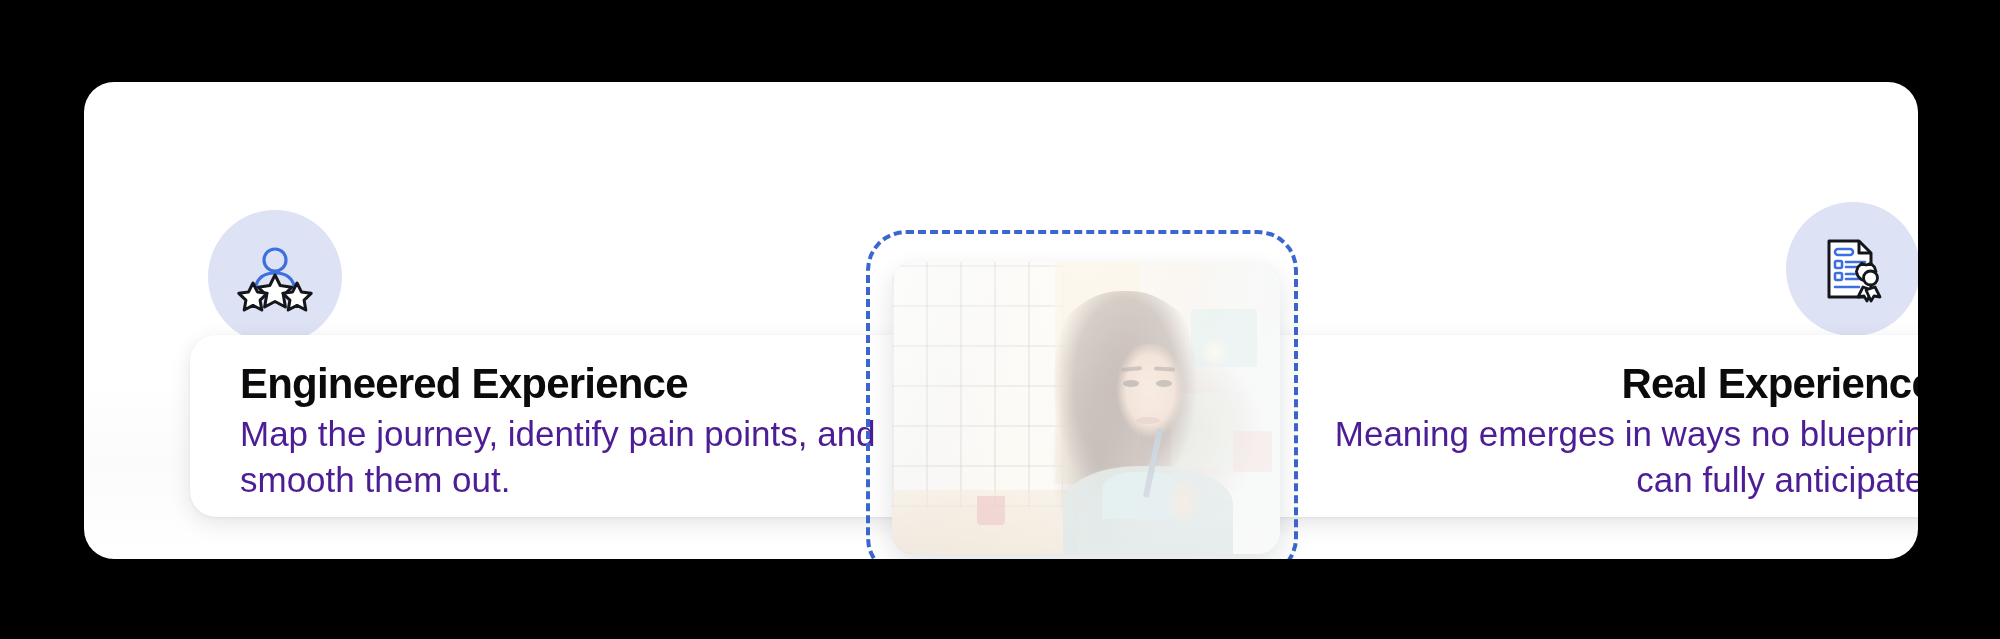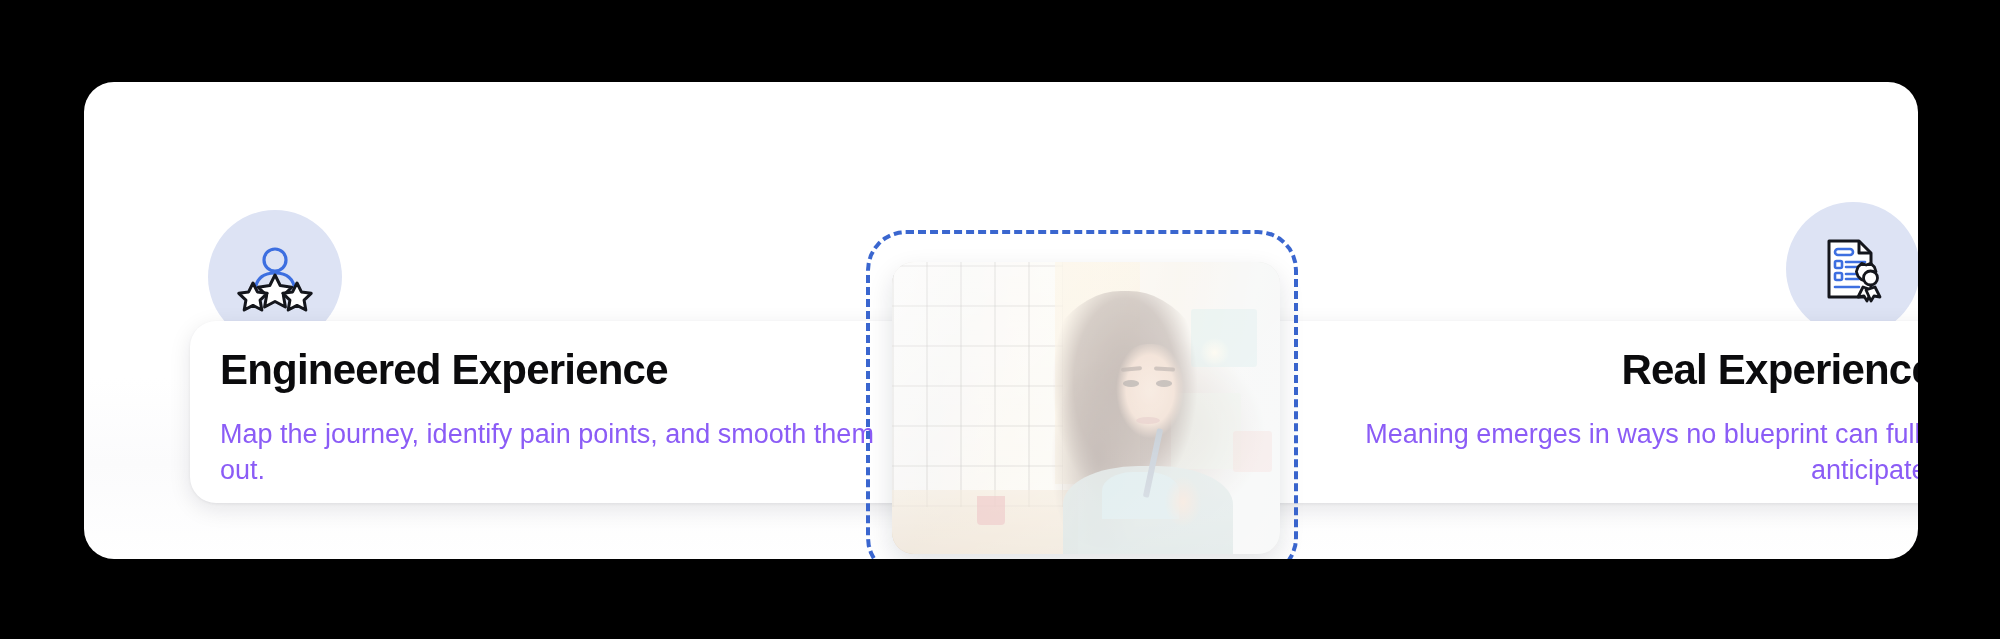--- a/index.html
+++ b/index.html
@@ -44,49 +44,49 @@
     justify-content: center;
     z-index: 1;
   }
   .icon-badge.left  { left: 124px;  top: 128px; }
   .icon-badge.right { left: 1702px; top: 120px; }
   .icon-badge svg { display: block; }
 
   
   .panel {
     position: absolute;
-    top: 239px;
+    top: 253px;
     height: 182px;
     background: #ffffff;
     border-radius: 26px;
     box-shadow: 0 6px 22px rgba(20, 24, 40, 0.10),
                 0 1px 3px rgba(20, 24, 40, 0.06);
     z-index: 2;
-    padding: 26px 34px 0 30px;
+    padding: 26px 34px 0 50px;
   }
   .panel.left  { left: 106px;  width: 820px; text-align: left;  }
   .panel.right { left: 1080px; width: 808px; text-align: right; padding-right: 38px; }
 
   .panel-title {
     font-family: "Liberation Sans", sans-serif;
     font-size: 42px;
     font-weight: 700;
     letter-spacing: -0.8px;
     color: #0b0b0d;
     line-height: 1.1;
     white-space: nowrap;
   }
 
   .panel-desc {
-    margin-top: 24px;
+    margin-top: 4px;
     font-family: "Liberation Sans", sans-serif;
-    font-size: 27px;
+    font-size: 35px;
     font-weight: 400;
     line-height: 1.32;
-    color: #8b5cf6;
+    color: #4c1d95;
     max-width: 660px;
   }
   .panel.right .panel-desc { max-width: 640px; margin-left: auto; }
 
   
   .dropzone {
     position: absolute;
     left: 782px;
     top: 148px;
     width: 432px;

